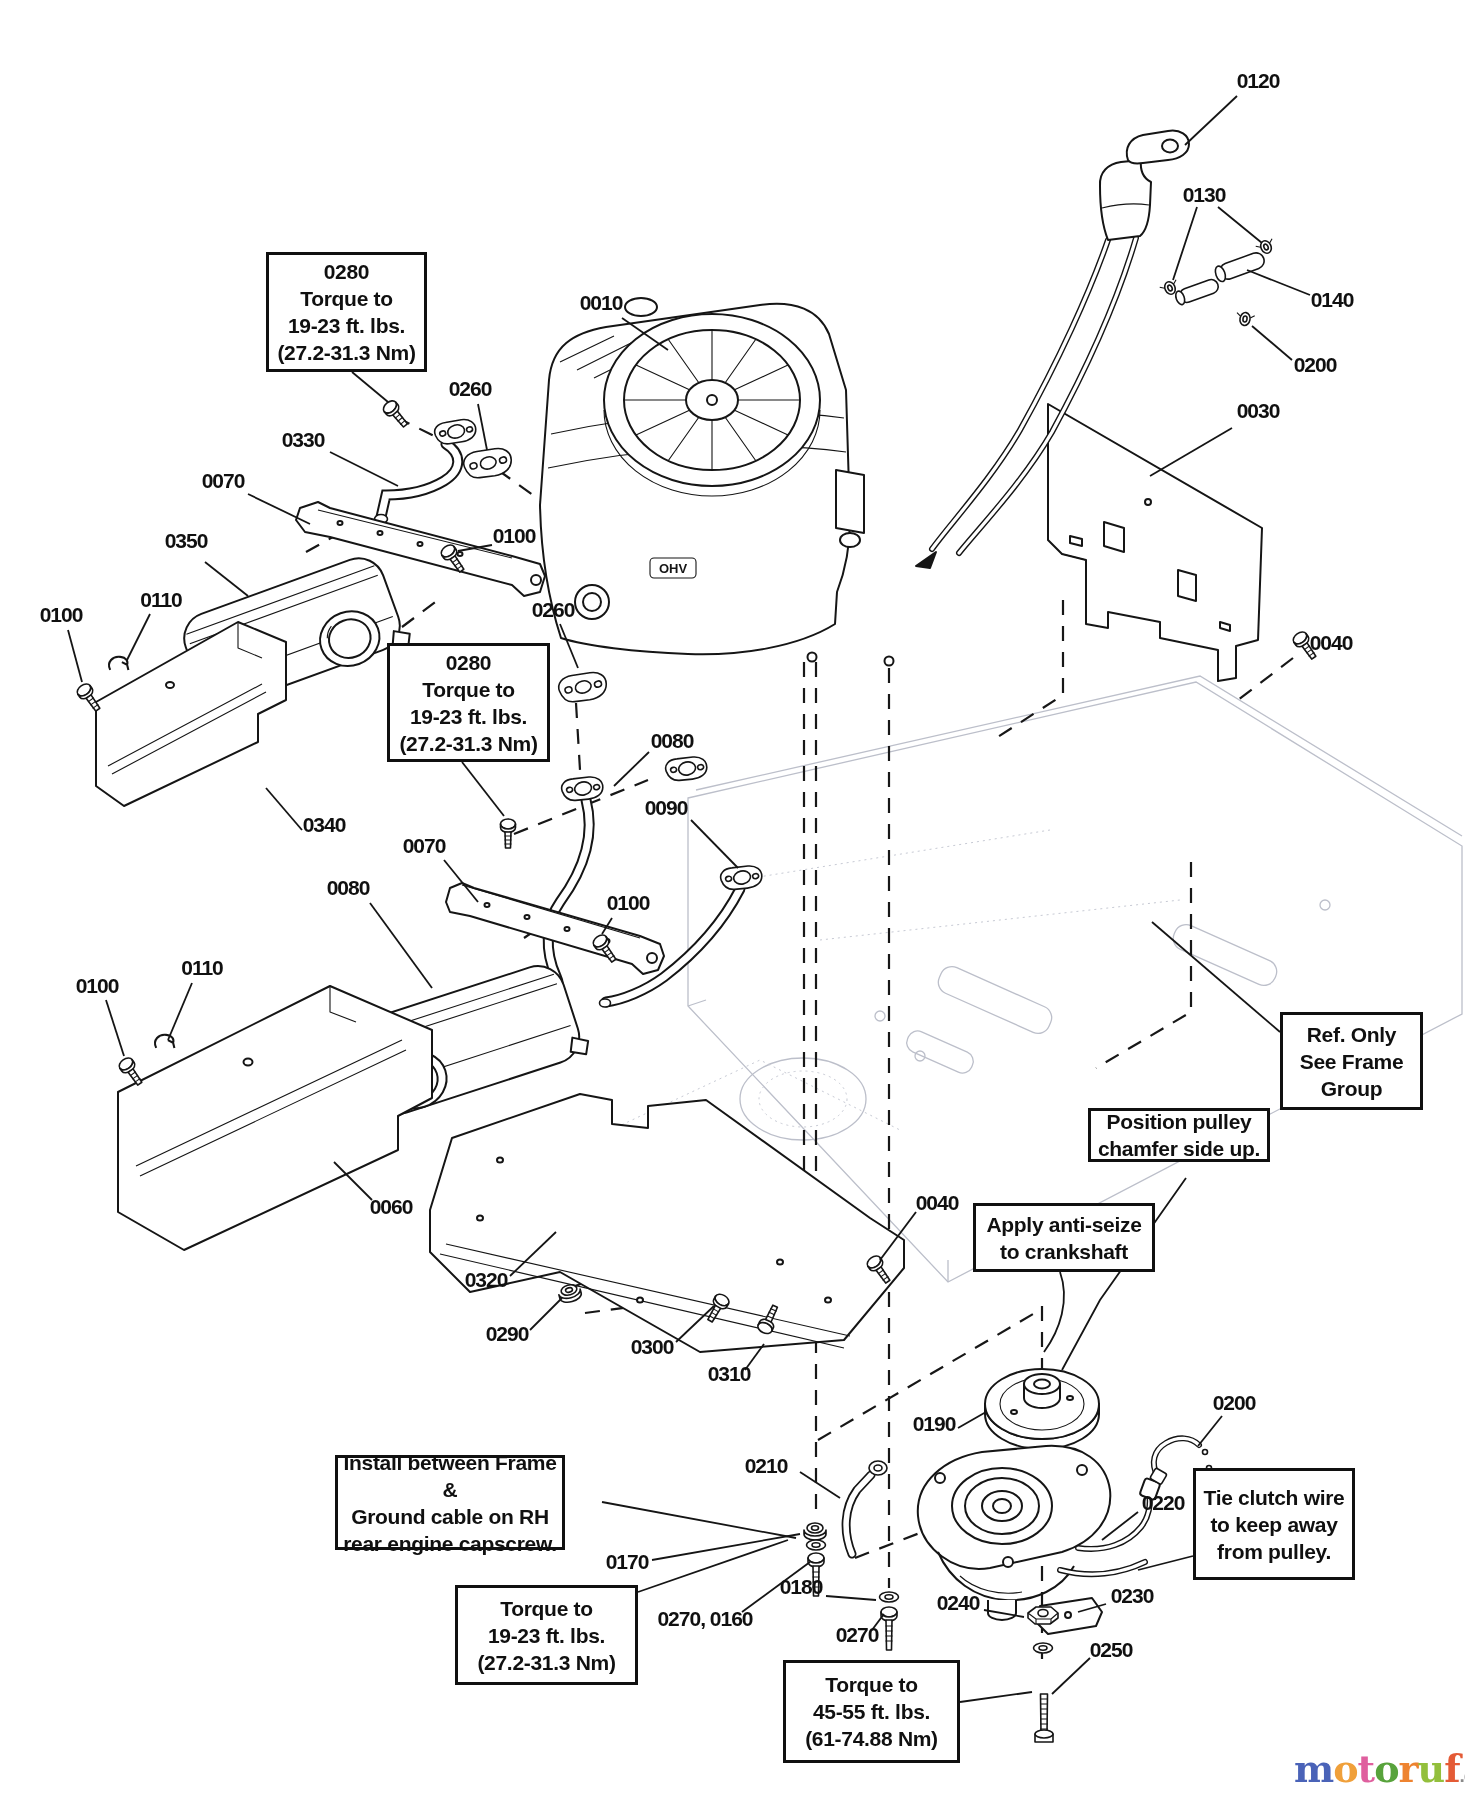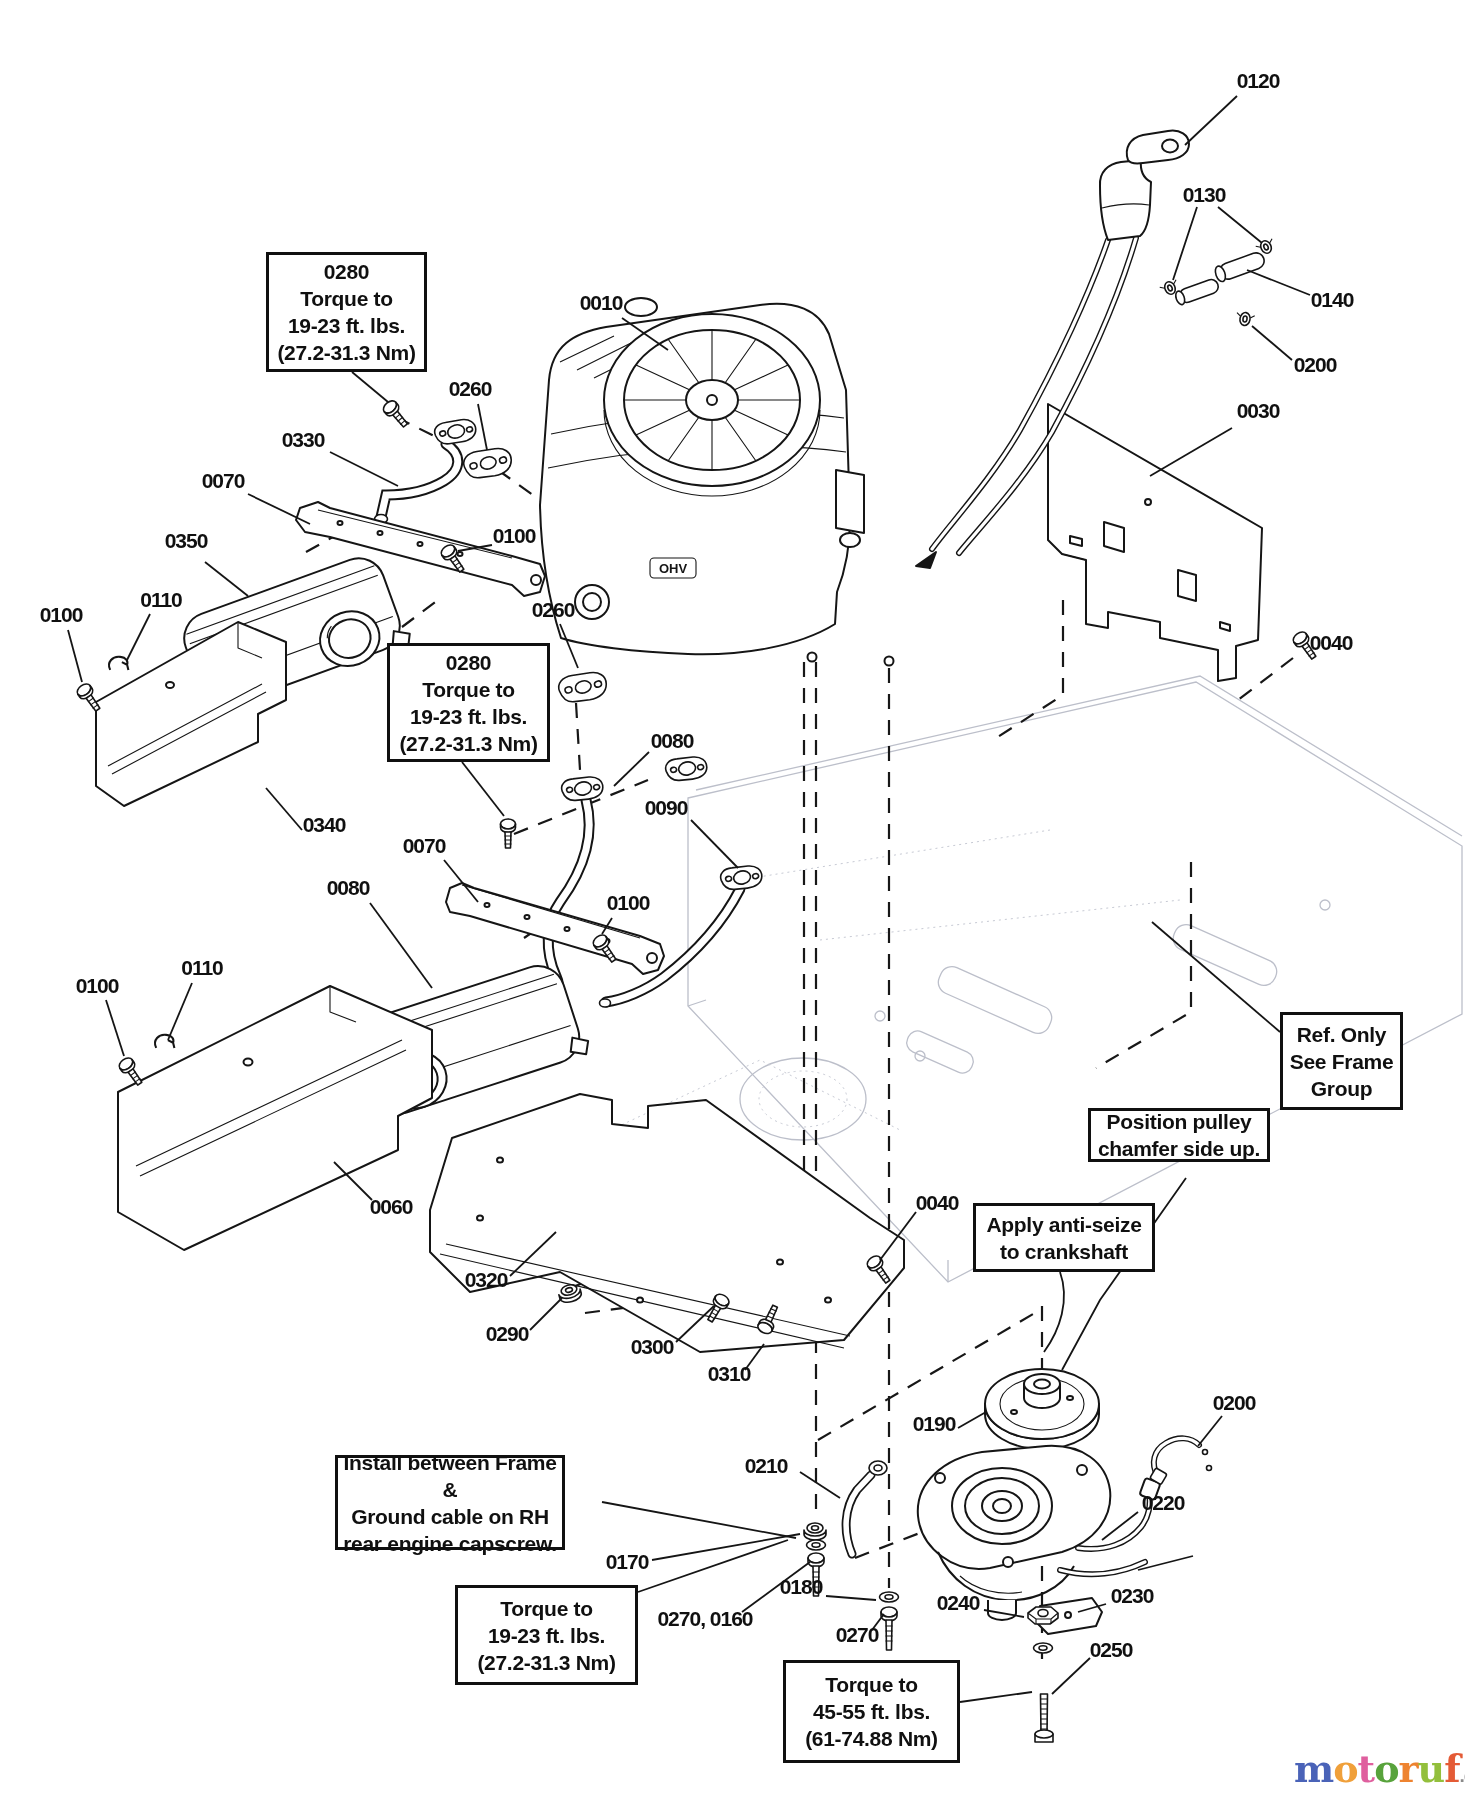--- a/index.html
+++ b/index.html
@@ -439,21 +439,21 @@
   <div>Torque to</div>
   <div>19-23 ft. lbs.</div>
   <div>(27.2-31.3 Nm)</div>
 </div>
 <div class="callout" style="left:387px;top:643px;width:163px;height:119px">
   <div>0280</div>
   <div>Torque to</div>
   <div>19-23 ft. lbs.</div>
   <div>(27.2-31.3 Nm)</div>
 </div>
-<div class="callout" style="left:1280px;top:1012px;width:123px;height:98px">
+<div class="callout" style="left:1280px;top:1012px;width:143px;height:98px">
   <div>Ref. Only</div>
   <div>See Frame</div>
   <div>Group</div>
 </div>
 <div class="callout" style="left:1088px;top:1108px;width:182px;height:54px">
   <div>Position pulley</div>
   <div>chamfer side up.</div>
 </div>
 <div class="callout" style="left:973px;top:1203px;width:182px;height:69px">
   <div>Apply anti-seize</div>
@@ -462,20 +462,25 @@
 <div class="callout" style="left:335px;top:1455px;width:230px;height:95px">
   <div>Install between Frame &amp;</div>
   <div>Ground cable on RH</div>
   <div>rear engine capscrew.</div>
 </div>
 <div class="callout" style="left:455px;top:1585px;width:183px;height:100px">
   <div>Torque to</div>
   <div>19-23 ft. lbs.</div>
   <div>(27.2-31.3 Nm)</div>
 </div>
+<div class="callout" style="left:1193px;top:1468px;width:162px;height:112px">
+  <div>Tie clutch wire</div>
+  <div>to keep away</div>
+  <div>from pulley.</div>
+</div>
 <div class="callout" style="left:783px;top:1660px;width:177px;height:103px">
   <div>Torque to</div>
   <div>45-55 ft. lbs.</div>
   <div>(61-74.88 Nm)</div>
 </div>
 
 <div class="watermark">
   <span style="color:#4a63b8">m</span><span style="color:#f0a03a">o</span><span style="color:#df5f9e">t</span><span style="color:#58a33c">o</span><span style="color:#ee8330">r</span><span style="color:#93bf3c">u</span><span style="color:#e45b36">f</span><span class="wm-suffix">.de</span>
 </div>
 

